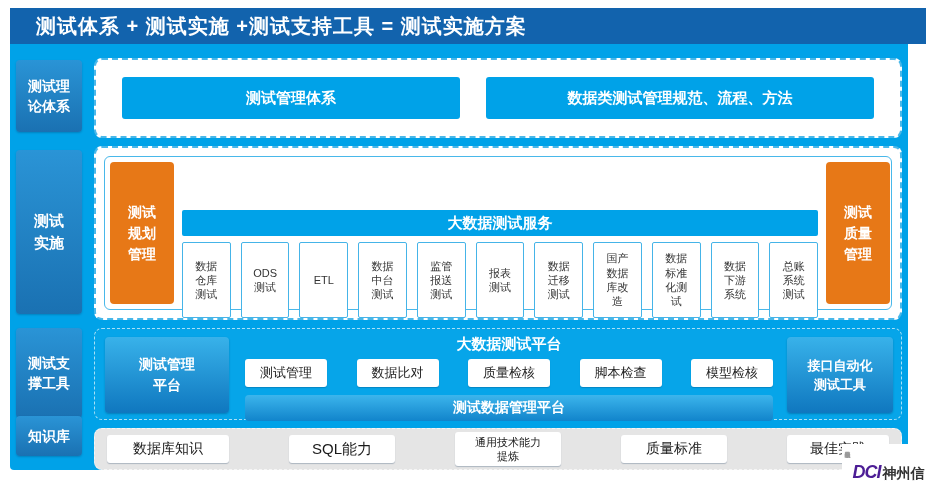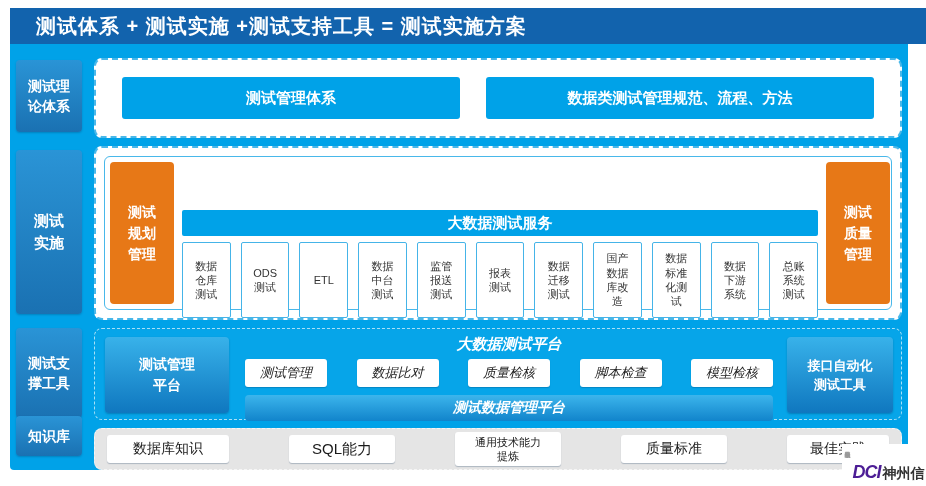--- a/index.html
+++ b/index.html
@@ -64,21 +64,21 @@
     display:flex;align-items:center;justify-content:center;border-radius:2px;}
   
   .grad-box{
     position:absolute;background:linear-gradient(180deg,#38b2ea 0%,#0f77bf 100%);
     border-radius:4px;color:#fff;font-weight:bold;text-align:center;
     display:flex;align-items:center;justify-content:center;line-height:1.5;
     box-shadow:0 1px 2px rgba(0,40,80,.3);
   }
   .platform-left{left:10px;top:8px;width:124px;height:76px;font-size:14px;}
   .platform-right{left:692px;top:8px;width:106px;height:76px;font-size:13px;}
-  .plat-col{position:absolute;left:150px;top:4px;width:528px;display:flex;flex-direction:column;font-style:italic;}
+  .plat-col{position:absolute;left:150px;top:4px;width:528px;display:flex;flex-direction:column;}
   .plat-header{height:22px;color:#fff;font-weight:bold;font-size:15px;
     display:flex;align-items:center;justify-content:center;}
   .tool-row{margin-top:4px;display:flex;justify-content:space-between;}
   .tool-box{height:28px;background:#fff;border-radius:3px;color:#222;font-size:13px;
     display:flex;align-items:center;justify-content:center;padding:0 15px;
     box-shadow:0 1px 1px rgba(0,40,80,.25);}
   .plat-footer{margin-top:8px;height:26px;background:linear-gradient(180deg,#3cb5ec 0%,#1184cb 100%);
     border-radius:4px;color:#fff;font-weight:bold;font-size:14px;
     display:flex;align-items:center;justify-content:center;text-align:right;}
   

